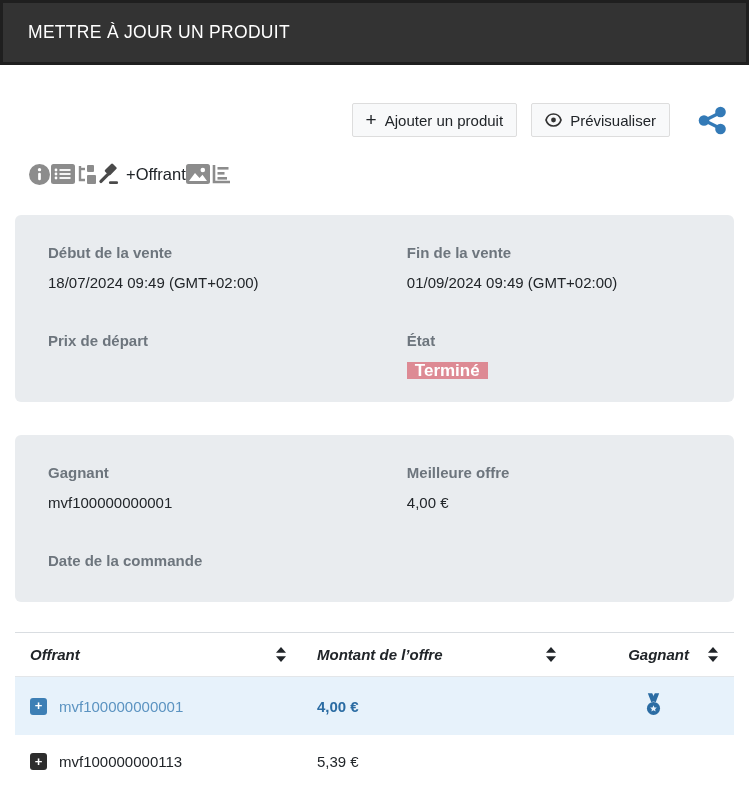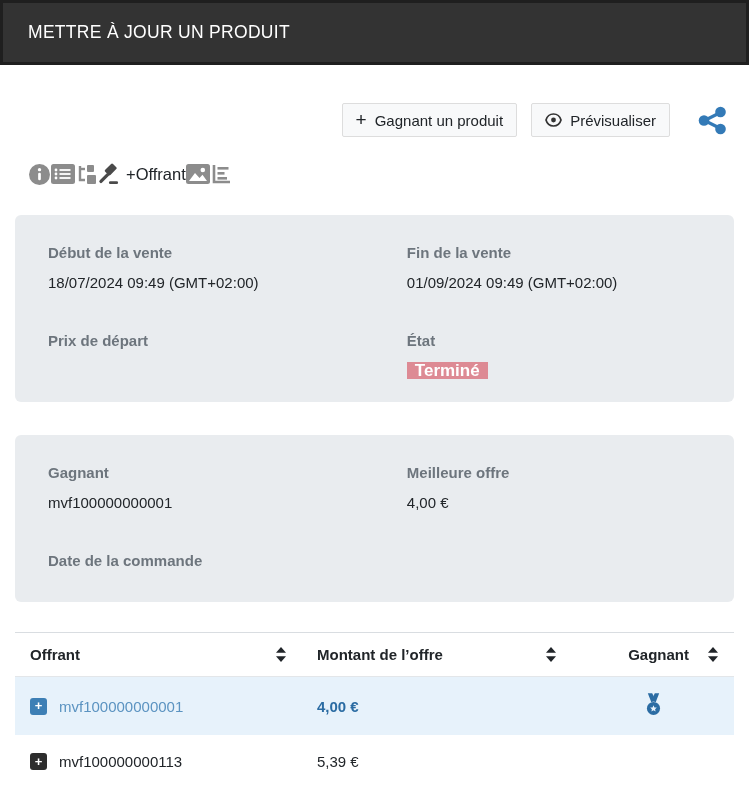--- a/index.html
+++ b/index.html
@@ -36,21 +36,21 @@
   .field .lbl { font-size:15px; font-weight:bold; color:#6d757d; margin-bottom:13px; }
   .field .val { font-size:15px; color:#212529; min-height:18px; }
   .badge { display:inline-block; background:#dd8a94; color:#ffffff; font-size:17px;
            font-weight:bold; padding:0 8px; border-radius:0; line-height:1; }
 
   
   .table-wrap { margin:30px 15px 0; }
   table { width:100%; border-collapse:collapse; table-layout:fixed; }
   col.c1 { width:287px; } col.c2 { width:270px; } col.c3 { width:auto; }
   thead th { border-top:1px solid #d9dde1; border-bottom:1px solid #e3e6e9;
-             padding:13px 15px; font-size:15px; font-weight:bold; text-align:right; }
+             padding:13px 15px; font-size:15px; font-weight:bold; text-align:right;font-style:italic; }
   .th-inner { display:flex; align-items:center; justify-content:space-between; gap:10px; }
   .th-inner.end { justify-content:flex-end; gap:18px; }
   .sort-icon { flex:0 0 auto; display:inline-flex; cursor:pointer; }
   tbody td { padding:15px; font-size:15px; vertical-align:middle; }
   tr.row-hl { background:#e7f2fb; }
   tr.row-hl td { border-bottom:3px solid #ffffff; }
   .id-cell { display:flex; align-items:center; gap:12px; }
   .expander { width:17px; height:17px; border-radius:3px; color:#fff; font-size:13px;
               font-weight:bold; display:inline-flex; align-items:center; justify-content:center;
               line-height:1; cursor:pointer; flex:0 0 auto; padding-bottom:1px; }
@@ -63,21 +63,21 @@
 </head>
 <body>
 
 <div class="topbar">
   <h1>METTRE À JOUR UN PRODUIT</h1>
 </div>
 
 <div class="actions-row">
   <button class="btn">
     <span class="plus-glyph">+</span>
-    <span>Gagnant un produit</span>
+    <span>Ajouter un produit</span>
   </button>
   <button class="btn">
     <span style="display:inline-flex;">
       <svg width="17" height="14" viewBox="0 0 17 14">
           <path d="M8.5 1C4.9 1 2 3.6 1 7c1 3.4 3.9 6 7.5 6S15 10.4 16 7c-1-3.4-3.9-6-7.5-6z" fill="none" stroke="#333" stroke-width="1.7"></path>
           <circle cx="8.5" cy="7" r="2.4" fill="#333"></circle>
         </svg>
     </span>
     <span>Prévisualiser</span>
   </button>

